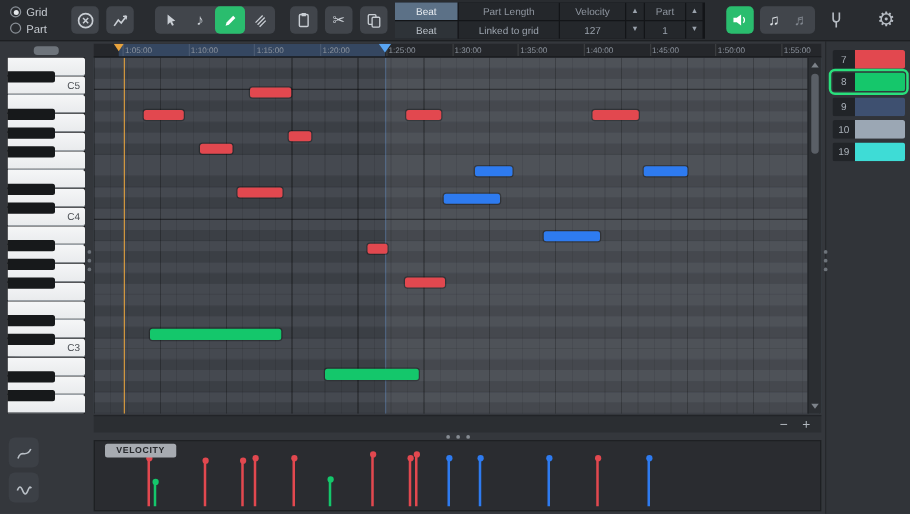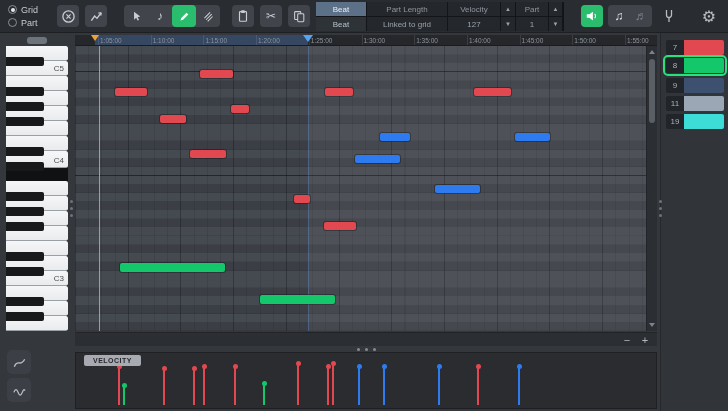--- a/index.html
+++ b/index.html
@@ -209,21 +209,21 @@
         <div class="wkey" style="top: 0px;"></div>
         <div class="wkey" style="top: 15px;">
           <span class="klabel">C5</span>
         </div>
         <div class="wkey" style="top: 30px;"></div>
         <div class="wkey" style="top: 45px;"></div>
         <div class="wkey" style="top: 60px;"></div>
         <div class="wkey" style="top: 75px;"></div>
         <div class="wkey" style="top: 90px;"></div>
         <div class="wkey" style="top: 105px;"></div>
-        <div class="wkey" style="top: 107px;">
+        <div class="wkey" style="top: 120px;">
           <span class="klabel">C4</span>
         </div>
         <div class="wkey" style="top: 135px;"></div>
         <div class="wkey" style="top: 150px;"></div>
         <div class="wkey" style="top: 165px;"></div>
         <div class="wkey" style="top: 180px;"></div>
         <div class="wkey" style="top: 195px;"></div>
         <div class="wkey" style="top: 210px;"></div>
         <div class="wkey" style="top: 225px;">
           <span class="klabel">C3</span>
@@ -368,21 +368,21 @@
         </div>
         <div class="trackrow sel">
           <div class="tracknum">8</div>
           <div class="trackcolor" style="background: rgb(21, 199, 107);"></div>
         </div>
         <div class="trackrow">
           <div class="tracknum">9</div>
           <div class="trackcolor" style="background: rgb(62, 80, 112);"></div>
         </div>
         <div class="trackrow">
-          <div class="tracknum">11</div>
+          <div class="tracknum">10</div>
           <div class="trackcolor" style="background: rgb(155, 167, 180);"></div>
         </div>
         <div class="trackrow">
           <div class="tracknum">19</div>
           <div class="trackcolor" style="background: rgb(62, 220, 214);"></div>
         </div>
       </div>
   </div>
 
   <div id="lane">

